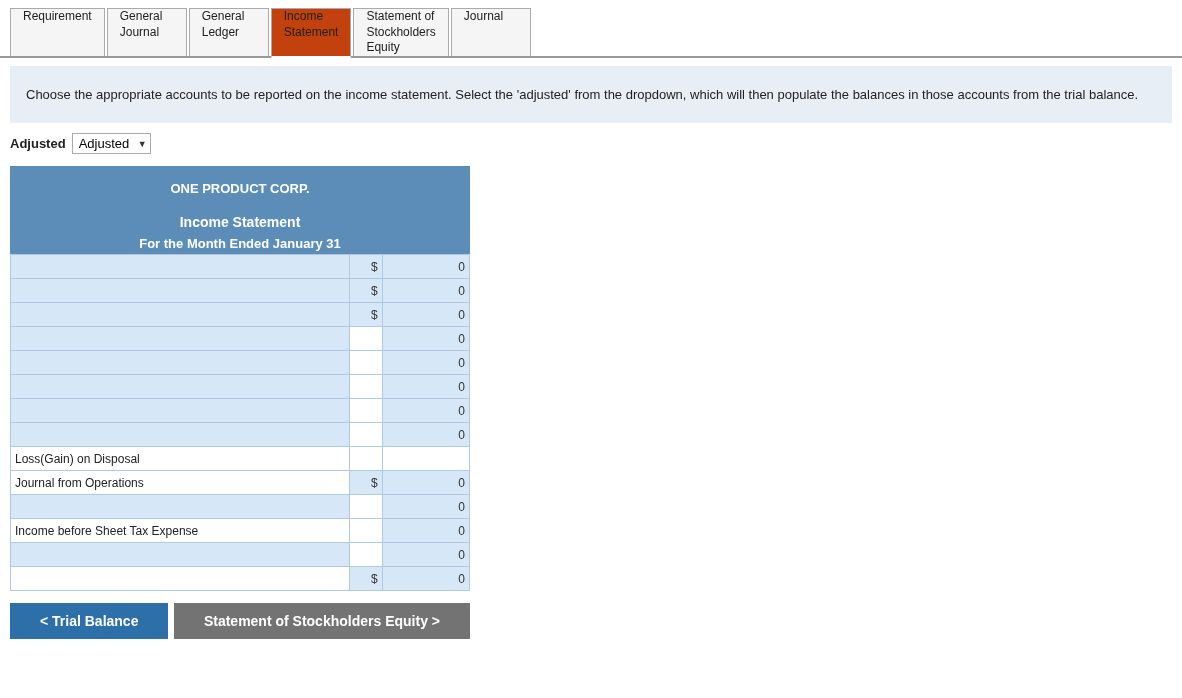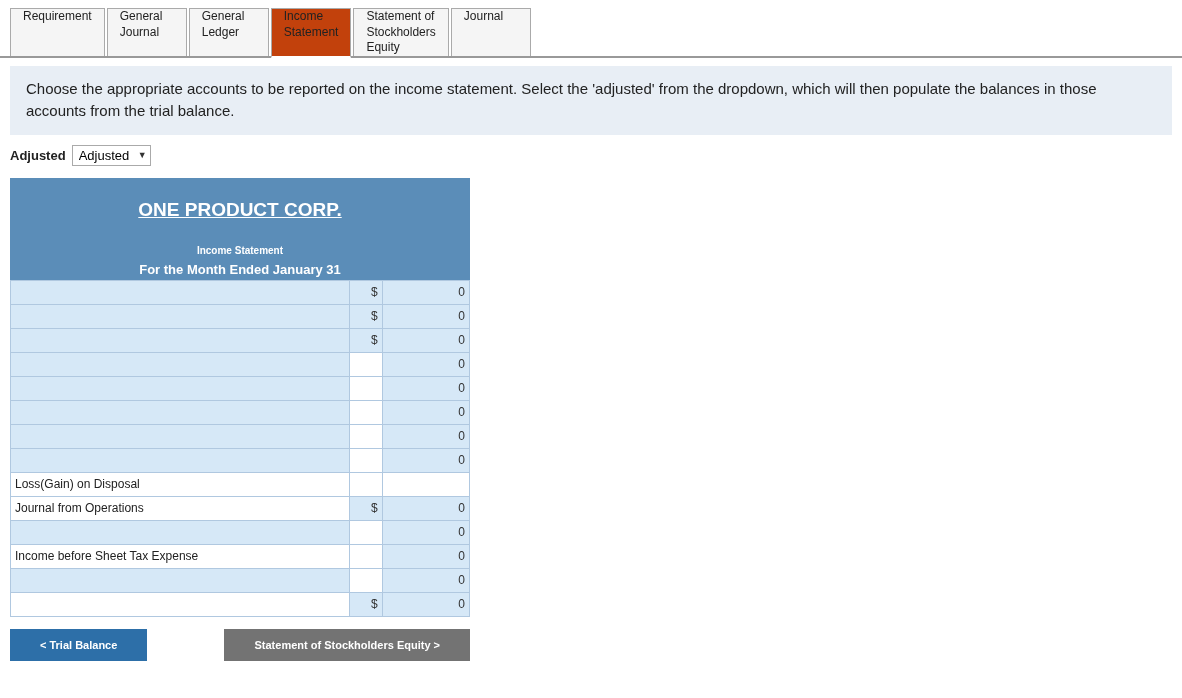--- a/index.html
+++ b/index.html
@@ -36,23 +36,23 @@
     }
     .tab.active {
       background: #c2410c;
       border-bottom: 2px solid #fff;
       margin-bottom: -2px;
       font-weight: normal;
     }
     
     .instruction-box {
       background: #e8eef5;
-      padding: 12px 16px;
+      padding: 19px 16px;
       margin: 8px 10px;
-      font-size: 15px;
+      font-size: 13px;
       line-height: 1.5;
       border: none;
     }
     
     .adjusted-row {
       display: flex;
       align-items: center;
       margin: 10px 10px 12px 10px;
       gap: 6px;
     }
@@ -87,29 +87,28 @@
     
     .statement-container {
       margin: 0 10px 10px 10px;
       width: 460px;
     }
     .statement-header {
       background: #5b8db8;
       color: #fff;
       text-align: center;
       font-weight: bold;
-      font-size: 19px;
-      padding: 21px 0;
-      text-decoration: underline;
+      font-size: 13px;
+      padding: 15px 0;
     }
     .statement-subheader {
       background: #5b8db8;
       color: #fff;
       text-align: center;
-      font-size: 10px;
+      font-size: 14px;
       font-weight: bold;
       padding: 3px 0;
     }
     .statement-date {
       background: #5b8db8;
       color: #fff;
       text-align: center;
       font-size: 13px;
       font-weight: bold;
       padding: 3px 8px;
@@ -158,21 +157,21 @@
       display: flex;
       justify-content: space-between;
       margin: 12px 10px 10px 10px;
       width: 460px;
     }
     .nav-btn {
       background: #2d6fa8;
       color: #fff;
       border: none;
       padding: 10px 30px;
-      font-size: 11px;
+      font-size: 14px;
       font-weight: bold;
       cursor: pointer;
     }
     .nav-btn-right {
       background: #737373;
     }
   </style>
 </head>
 <body>
 

